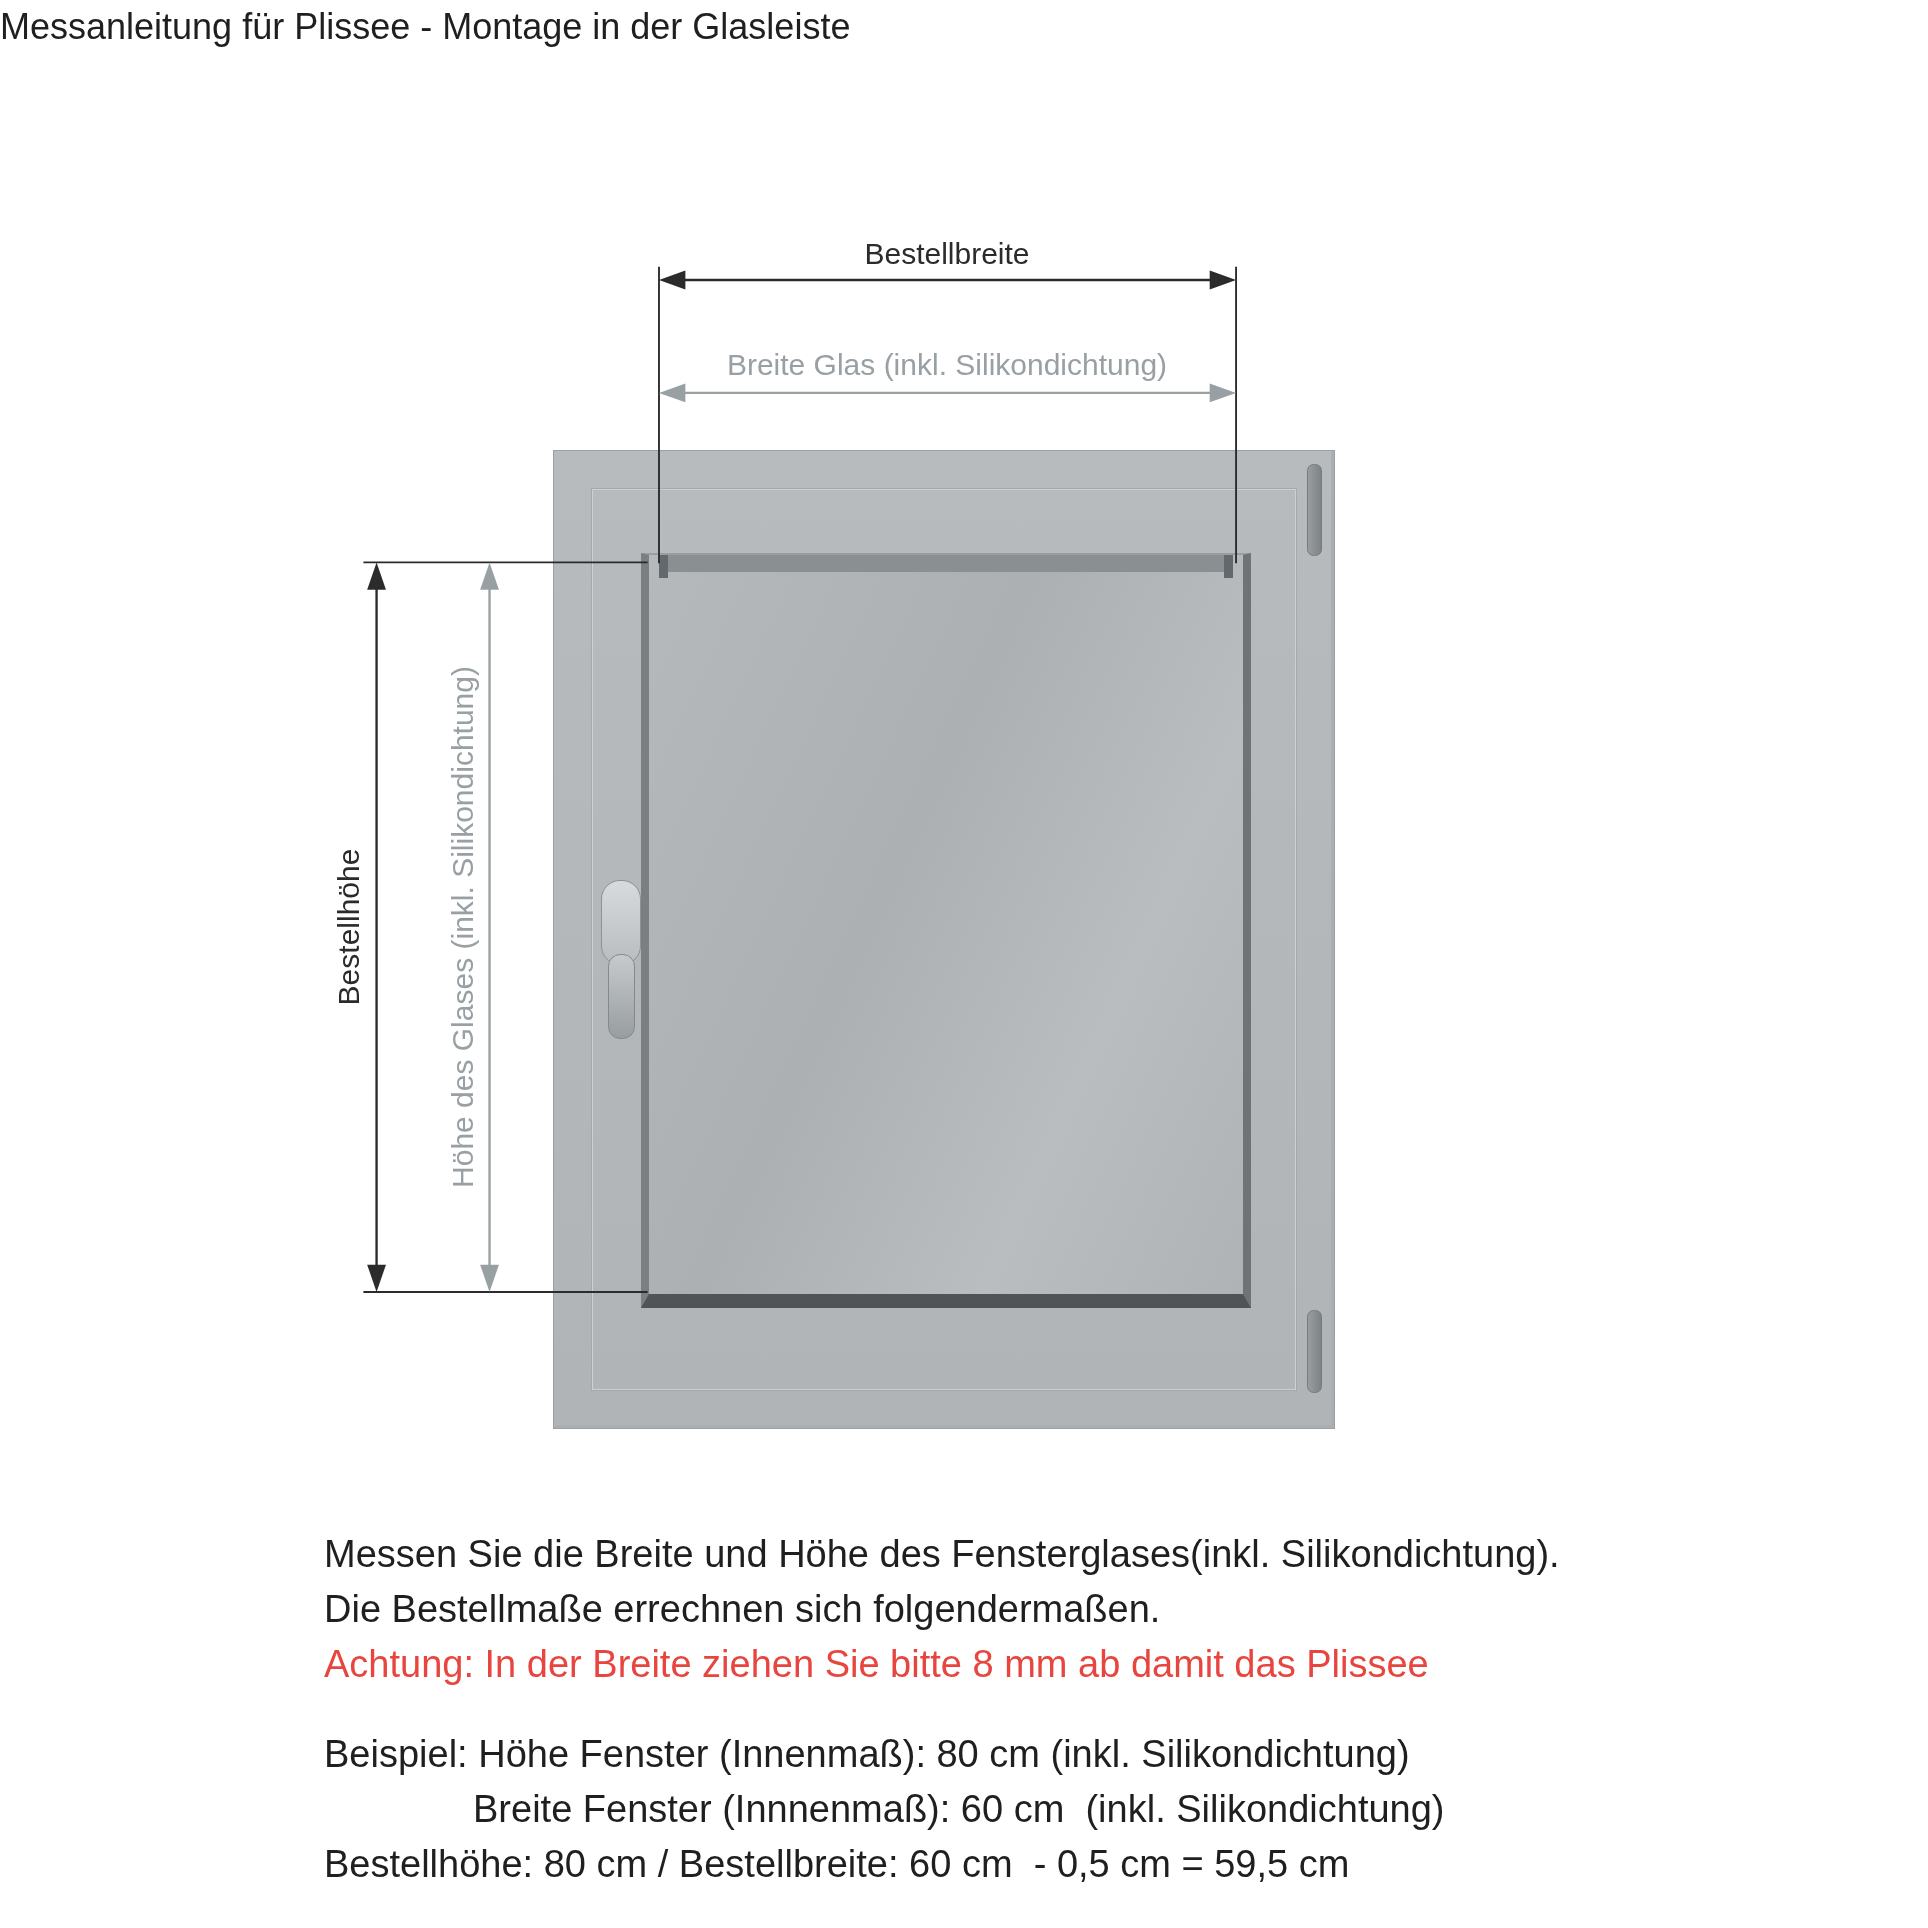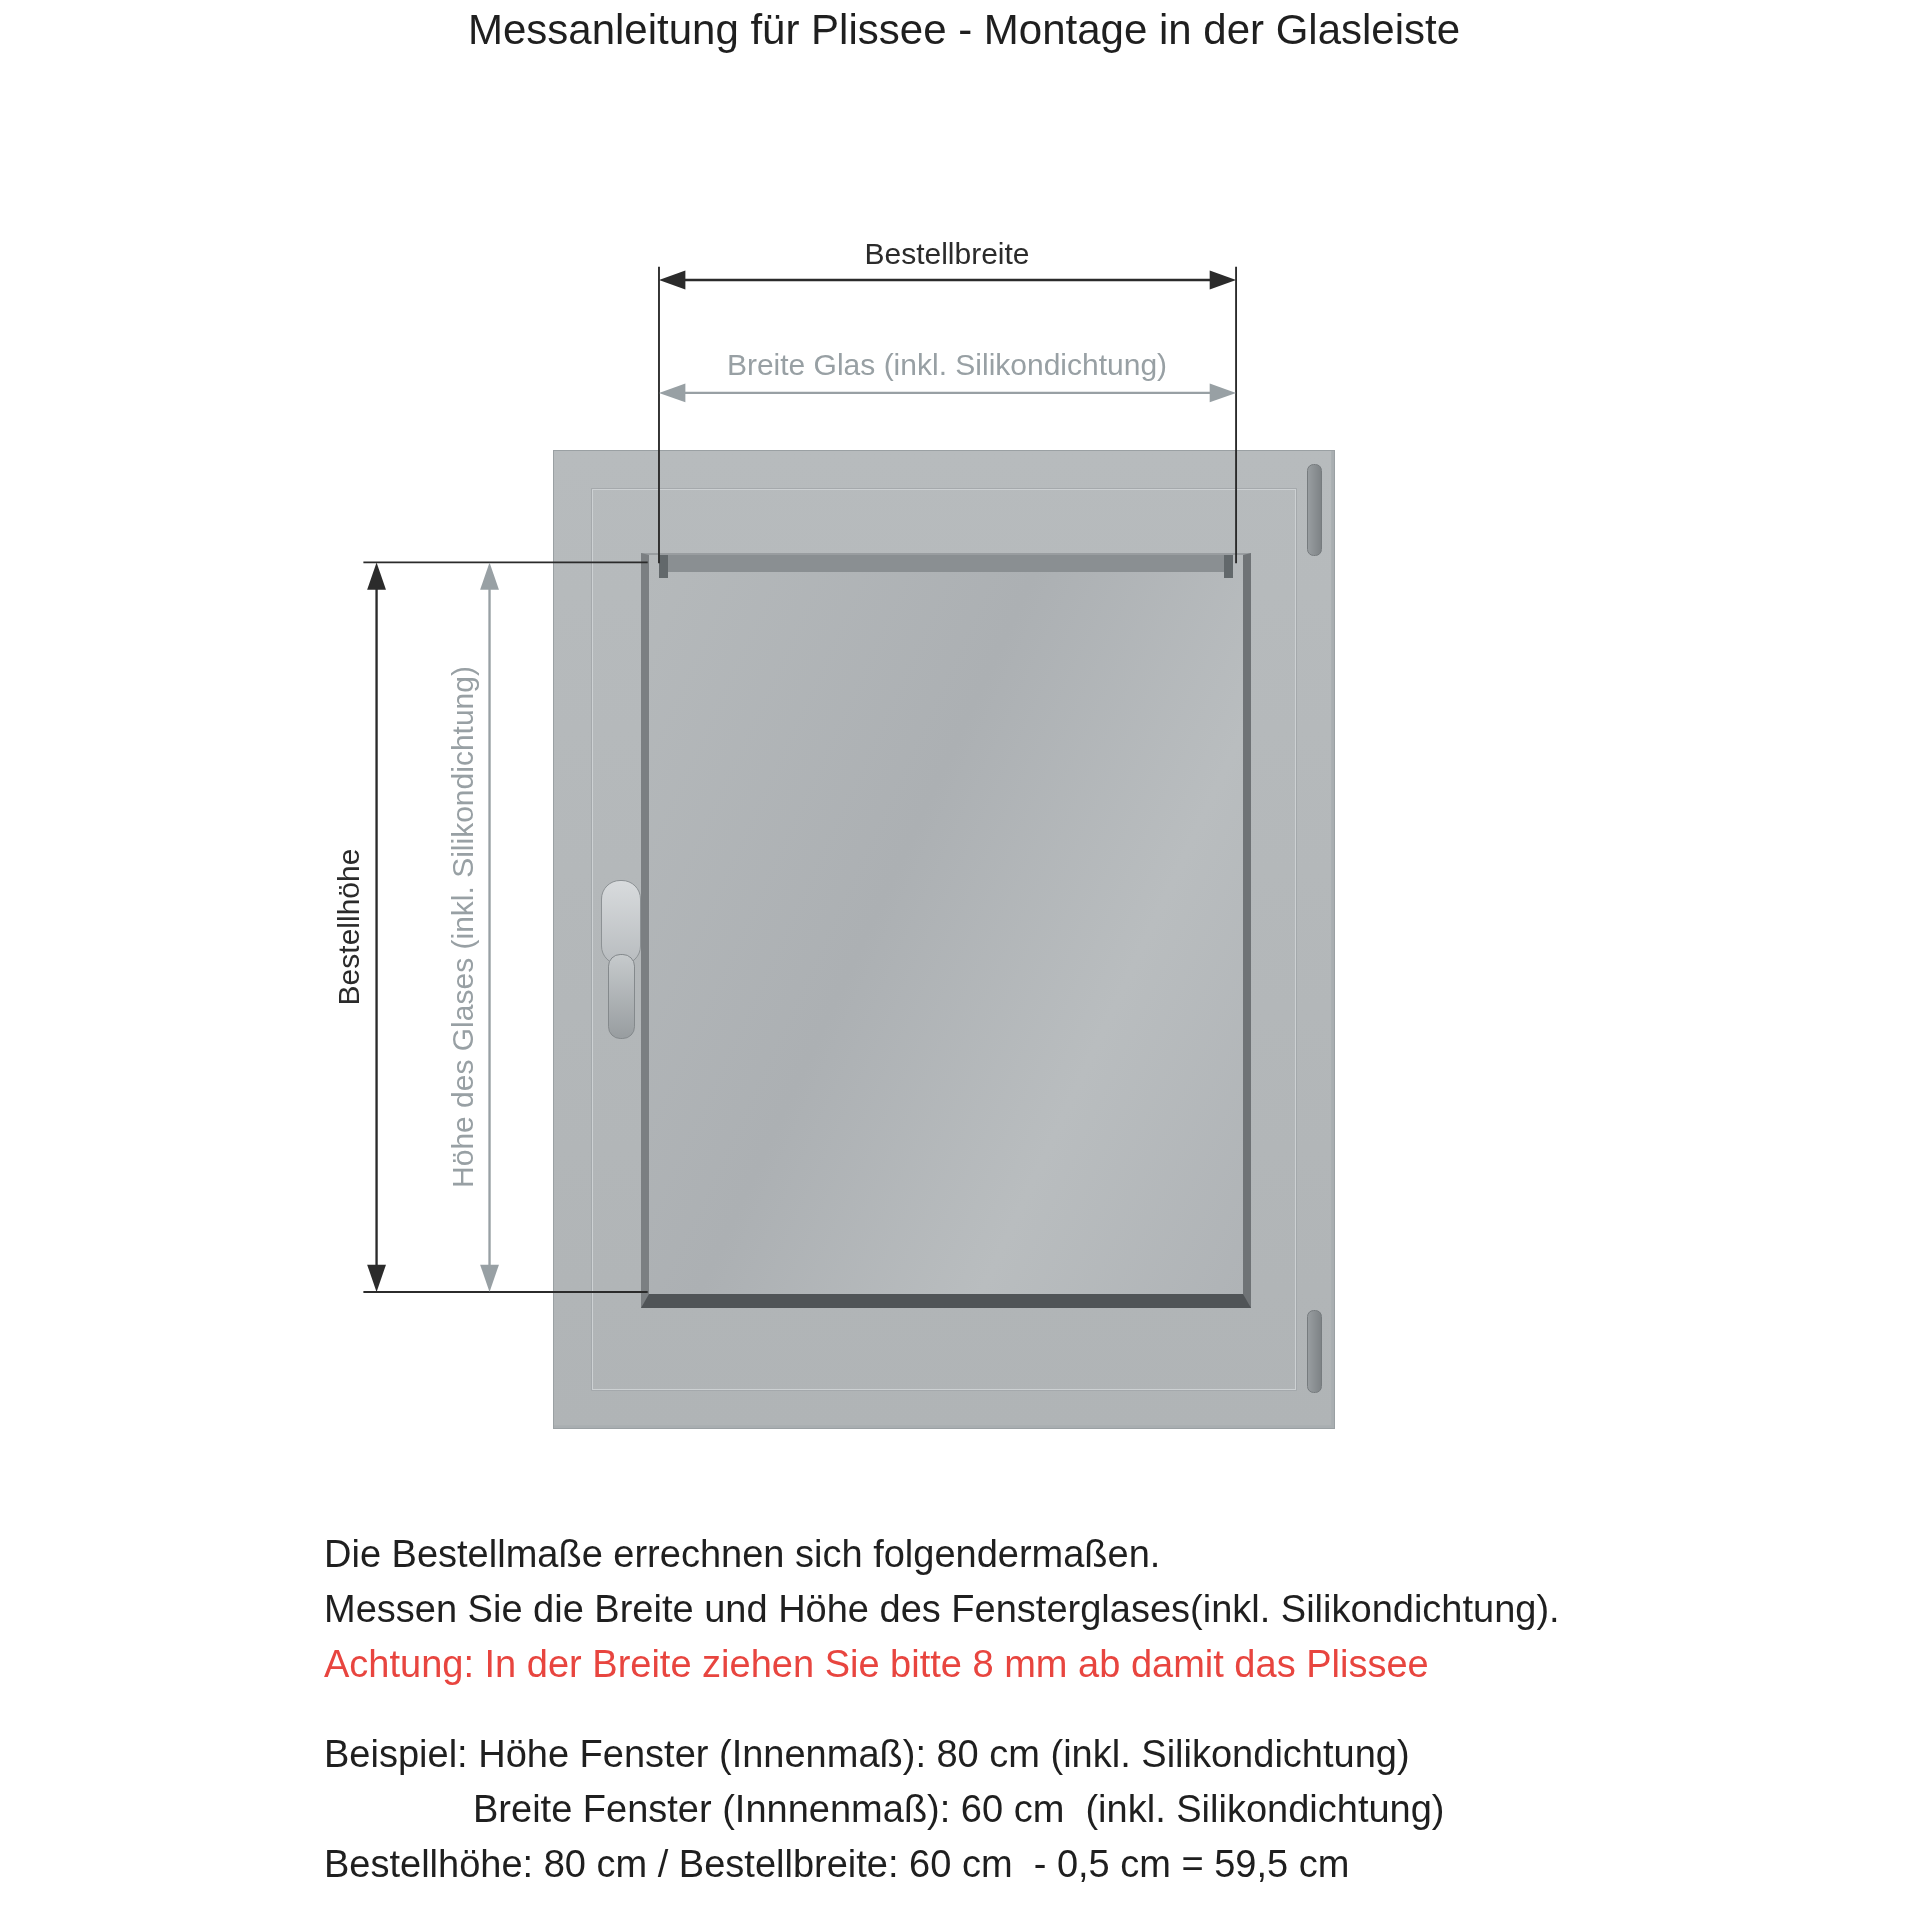--- a/index.html
+++ b/index.html
@@ -13,22 +13,22 @@
     position: relative;
     overflow: hidden;
     font-family: "Liberation Sans", "DejaVu Sans", sans-serif;
     color: var(--text, #1f1f1f);
   }
   .page-title {
     position: absolute;
     top: 5.6px;
     left: 0;
     width: 100%;
-    text-align: center;
-    font-size: 42px;
+    text-align: left;
+    font-size: 36px;
     font-weight: 400;
     margin: 0;
     color: var(--text, #1f1f1f);
   }
   .diagram {
     position: absolute;
     left: 0;
     top: 0;
     width: 1576px;
     height: 1507px;
@@ -204,20 +204,20 @@
     </g>
   </svg>
 
   <div class="dim-label black" style="left:947px; top:254px;">Bestellbreite</div>
   <div class="dim-label gray" style="left:947px; top:365px;">Breite Glas (inkl. Silikondichtung)</div>
   <div class="dim-label black vertical" style="left:349px; top:927px;">Bestellhöhe</div>
   <div class="dim-label gray vertical" style="left:463px; top:927px;">Höhe des Glases (inkl. Silikondichtung)</div>
 </div>
 
 <div class="instructions">
+  <p>Messen Sie die Breite und Höhe des Fensterglases(inkl. Silikondichtung).</p>
   <p>Die Bestellmaße errechnen sich folgendermaßen.</p>
-  <p>Messen Sie die Breite und Höhe des Fensterglases(inkl. Silikondichtung).</p>
   <p class="warning">Achtung: In der Breite ziehen Sie bitte 8 mm ab damit das Plissee</p>
   <p class="example-first">Beispiel: Höhe Fenster (Innenmaß): 80 cm (inkl. Silikondichtung)</p>
   <p class="indented">Breite Fenster (Innnenmaß): 60 cm  (inkl. Silikondichtung)</p>
   <p>Bestellhöhe: 80 cm / Bestellbreite: 60 cm  - 0,5 cm = 59,5 cm</p>
 </div>
 
 
 </body></html>

